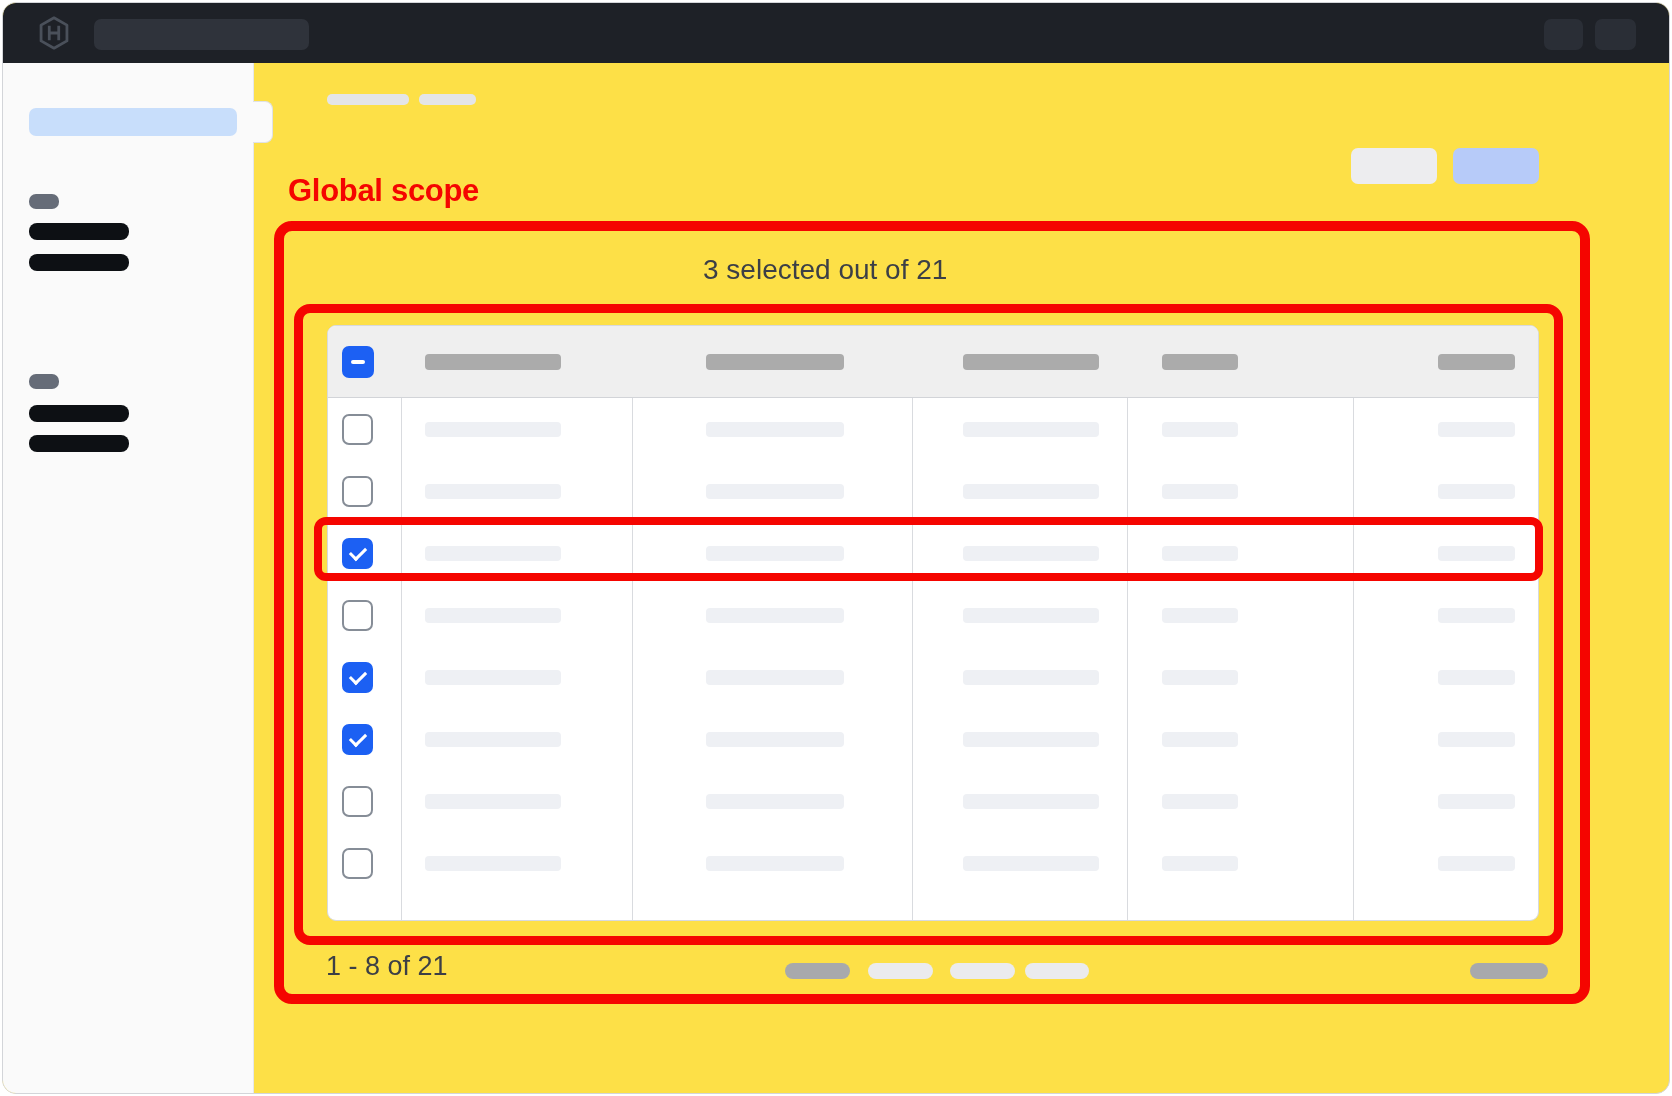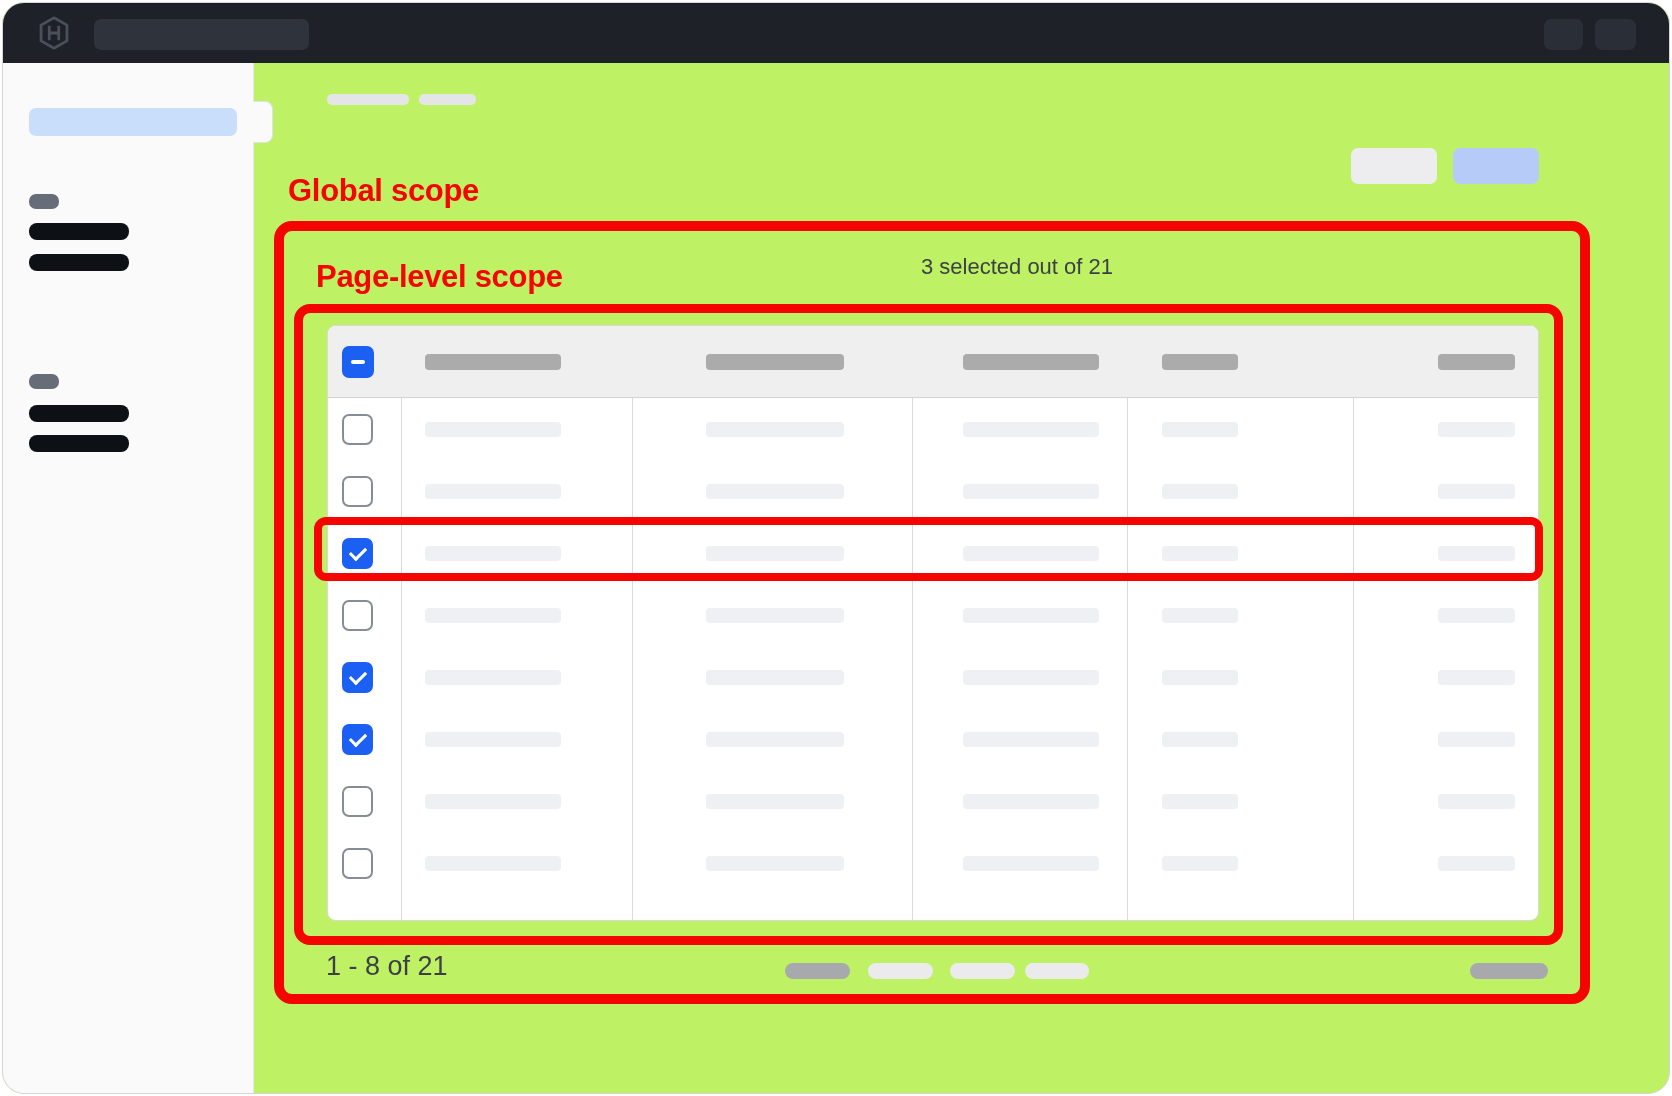--- a/index.html
+++ b/index.html
@@ -5,21 +5,21 @@
   :root{
     --red:#f50500;
     --blue:#1c60f3;
     --ink:#3c3f46;
   }
   *{margin:0;padding:0;box-sizing:border-box}
   html,body{width:1672px;height:1096px;background:#fff;font-family:"Liberation Sans",sans-serif;}
 
   
   .window{position:absolute;left:2px;top:2px;width:1668px;height:1092px;
-    border:1.5px solid #d3d5d9;border-radius:22px;background:#bef264;overflow:hidden}
+    border:1.5px solid #d3d5d9;border-radius:14px;background:#fde047;overflow:hidden}
 
   
   .topbar{position:absolute;left:0;top:0;width:1668px;height:60px;background:#1e2127;border-radius:12px 12px 0 0}
   .logo{position:absolute;left:33px;top:12px;width:36px;height:36px}
   .tb-search{position:absolute;left:91px;top:16px;width:215px;height:31px;background:#2f333b;border-radius:7px}
   .tb-box1{position:absolute;left:1541px;top:16px;width:39px;height:31px;background:#2a2e36;border-radius:7px}
   .tb-box2{position:absolute;left:1592px;top:16px;width:41px;height:31px;background:#2a2e36;border-radius:7px}
 
   
   .sidebar{position:absolute;left:0;top:60px;width:251px;height:1032px;background:#fafafa;border-right:1px solid #e6e7e9;border-radius:0 0 0 12px}
@@ -34,21 +34,21 @@
   .btn-skel{position:absolute;top:145px;width:86px;height:36px;border-radius:7px}
 
   
   .ann-label{position:absolute;color:var(--red);font-weight:900;font-size:31px;line-height:36px;letter-spacing:-.3px}
   .ann-box{position:absolute;border-style:solid;border-color:var(--red);background:transparent}
   .box-global{left:271px;top:218px;width:1316px;height:783px;border-width:10px;border-radius:18px}
   .box-page{left:291px;top:301px;width:1269px;height:641px;border-width:9px;border-radius:16px}
   .box-row{left:311px;top:514px;width:1229px;height:64px;border-width:8px;border-radius:12px}
 
   
-  .sel-summary{position:absolute;left:700px;top:251px;width:628px;text-align:center;font-size:22px;color:var(--ink)}
+  .sel-summary{position:absolute;left:700px;top:251px;width:628px;text-align:left;font-size:28px;color:var(--ink)}
   .actions-btn{position:absolute;left:1360px;top:240px;width:177px;height:50px;background:#fff;
     border:1.5px solid #878c96;border-radius:9px;display:flex;align-items:center;justify-content:center;gap:14px;cursor:pointer}
   .actions-btn span.txt{font-size:26px;color:var(--ink)}
   .chev{width:13px;height:13px;border-right:2.6px solid #53565e;border-bottom:2.6px solid #53565e;
     transform:rotate(45deg);margin-top:-7px}
 
   
   .table{position:absolute;left:324px;top:322px;width:1212px;height:596px;background:#fff;
     border:1.5px solid #d7d9dd;border-radius:9px;overflow:hidden}
   .thead{position:absolute;left:0;top:0;width:100%;height:72px;background:#efefef;border-bottom:1px solid #d2d4d8}
@@ -98,21 +98,20 @@
   </div>
   <div class="notch"></div>
 
   <div class="bc" style="left:324px;width:82px"></div>
   <div class="bc" style="left:416px;width:57px"></div>
 
   <div class="btn-skel" style="left:1348px;background:#ededef"></div>
   <div class="btn-skel" style="left:1450px;background:#b7cbf9"></div>
 
   <div class="ann-label" style="left:285px;top:170px">Global scope</div>
-  <div class="ann-label" style="left:313px;top:256px">Page-level scope</div>
   <div class="ann-label" style="left:408px;top:486px">Row-level scope</div>
 
   <div class="sel-summary">3 selected out of 21</div>
 
   <div class="table">
     <div class="sep" style="left:73px"></div>
     <div class="sep" style="left:304px"></div>
     <div class="sep" style="left:584px"></div>
     <div class="sep" style="left:799px"></div>
     <div class="sep" style="left:1025px"></div>

